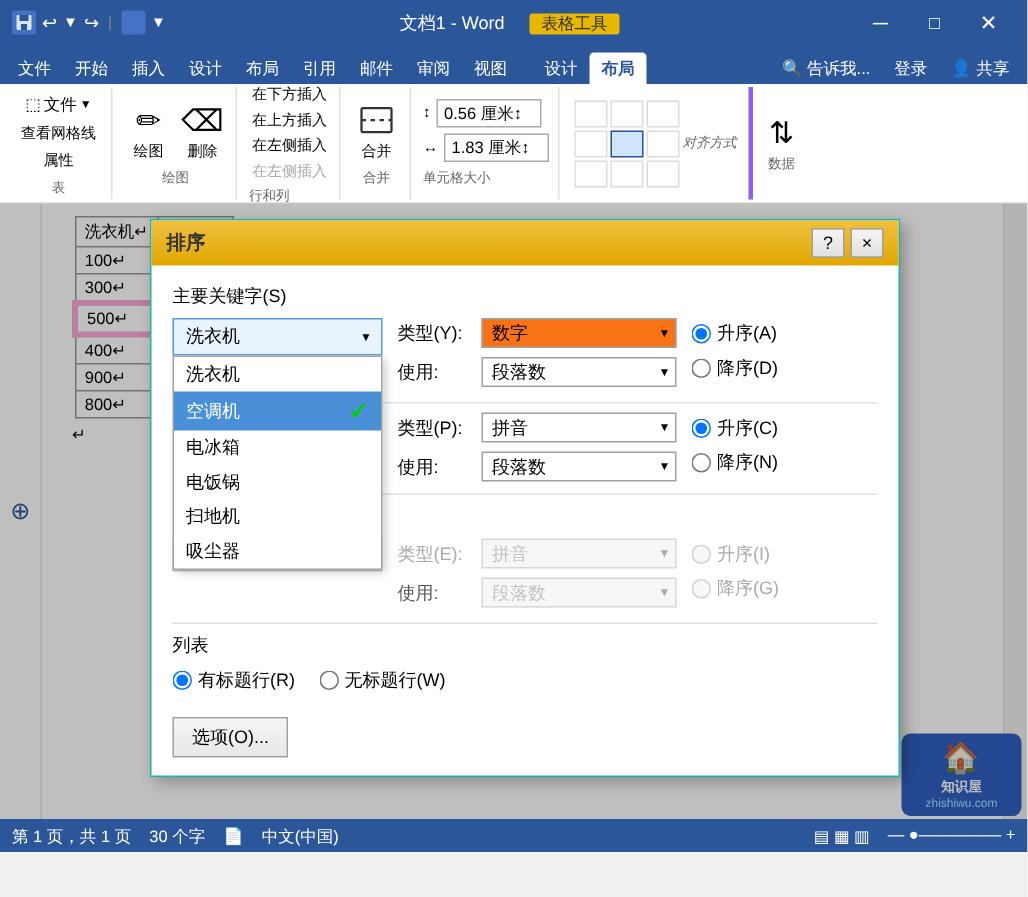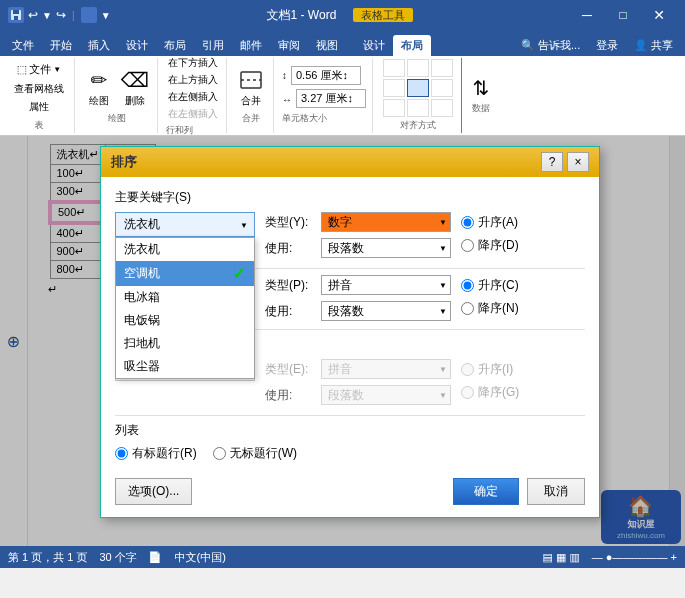--- a/index.html
+++ b/index.html
@@ -102,26 +102,26 @@
     <div style="font-size:9px;color:#666;">合并</div>
   </div>
 
   <div style="display:flex;flex-direction:column;padding:2px 6px;border-right:1px solid #e0e0e0;justify-content:center;gap:4px;">
     <div style="display:flex;align-items:center;gap:4px;">
       <span style="font-size:10px;">↕</span>
       <div style="border:1px solid #aaa;padding:1px 4px;font-size:11px;min-width:70px;background:white;cursor:text;">0.56 厘米↕</div>
     </div>
     <div style="display:flex;align-items:center;gap:4px;">
       <span style="font-size:10px;">↔</span>
-      <div style="border:1px solid #aaa;padding:1px 4px;font-size:11px;min-width:70px;background:white;cursor:text;">3.27 厘米↕</div>
+      <div style="border:1px solid #aaa;padding:1px 4px;font-size:11px;min-width:70px;background:white;cursor:text;">1.83 厘米↕</div>
     </div>
     <div style="font-size:9px;color:#666;">单元格大小</div>
   </div>
 
-  <div style="display:flex;flex-direction:column;align-items:center;padding:2px 8px;border-right:1px solid #8b5cf6;justify-content:center;gap:2px;">
+  <div style="display:flex;flex-direction:row;align-items:center;padding:2px 8px;border-right:3px solid #8b5cf6;justify-content:center;gap:2px;font-style:italic;">
     <div style="display:grid;grid-template-columns:repeat(3,22px);gap:2px;">
       <div style="width:22px;height:18px;border:1px solid #ddd;cursor:pointer;"></div>
       <div style="width:22px;height:18px;border:1px solid #ddd;cursor:pointer;"></div>
       <div style="width:22px;height:18px;border:1px solid #ddd;cursor:pointer;"></div>
       <div style="width:22px;height:18px;border:1px solid #ddd;cursor:pointer;"></div>
       <div style="width:22px;height:18px;border:1px solid #2b579a;background:#d0e4fc;cursor:pointer;"></div>
       <div style="width:22px;height:18px;border:1px solid #ddd;cursor:pointer;"></div>
       <div style="width:22px;height:18px;border:1px solid #ddd;cursor:pointer;"></div>
       <div style="width:22px;height:18px;border:1px solid #ddd;cursor:pointer;"></div>
       <div style="width:22px;height:18px;border:1px solid #ddd;cursor:pointer;"></div>
@@ -351,24 +351,20 @@
             </label>
             <label style="display:flex;align-items:center;gap:4px;font-size:12px;cursor:pointer;">
               <input type="radio" name="listtype" style="margin: 0px;">
               <span>无标题行(W)</span>
             </label>
           </div>
         </div>
 
         <div style="display:flex;align-items:center;justify-content:space-between;padding-top:6px;">
           <button style="padding:4px 12px;font-size:12px;border:1px solid #a0a0a0;background:linear-gradient(to bottom,#f5f5f5,#e8e8e8);cursor:pointer;">选项(O)...</button>
-          <div style="display:flex;gap:8px;">
-            <button style="padding:4px 20px;font-size:12px;border:1px solid #2b70c0;background:linear-gradient(to bottom,#3a8fe8,#2060c0);color:white;cursor:pointer;">确定</button>
-            <button style="padding:4px 16px;font-size:12px;border:1px solid #a0a0a0;background:linear-gradient(to bottom,#f5f5f5,#e8e8e8);cursor:pointer;">取消</button>
-          </div>
         </div>
 
       </div>
     </div>
   </div>
 </div>
 
 <div style="background:#2b579a;height:22px;display:flex;align-items:center;padding:0 8px;color:white;font-size:11px;gap:12px;position:relative;">
   <span>第 1 页，共 1 页</span>
   <span>30 个字</span>

